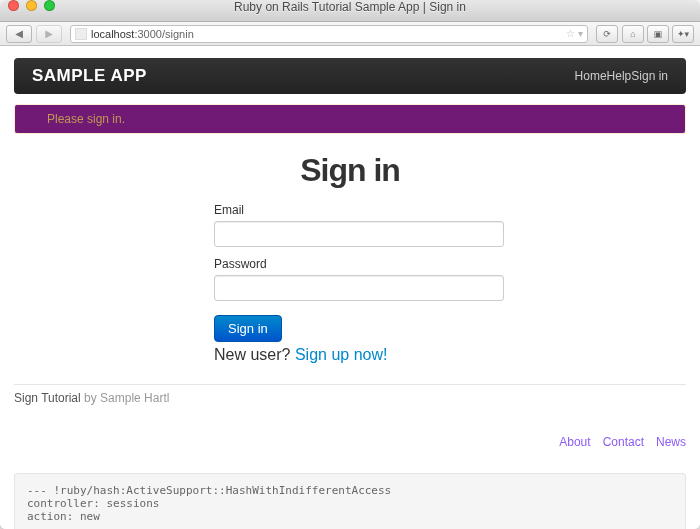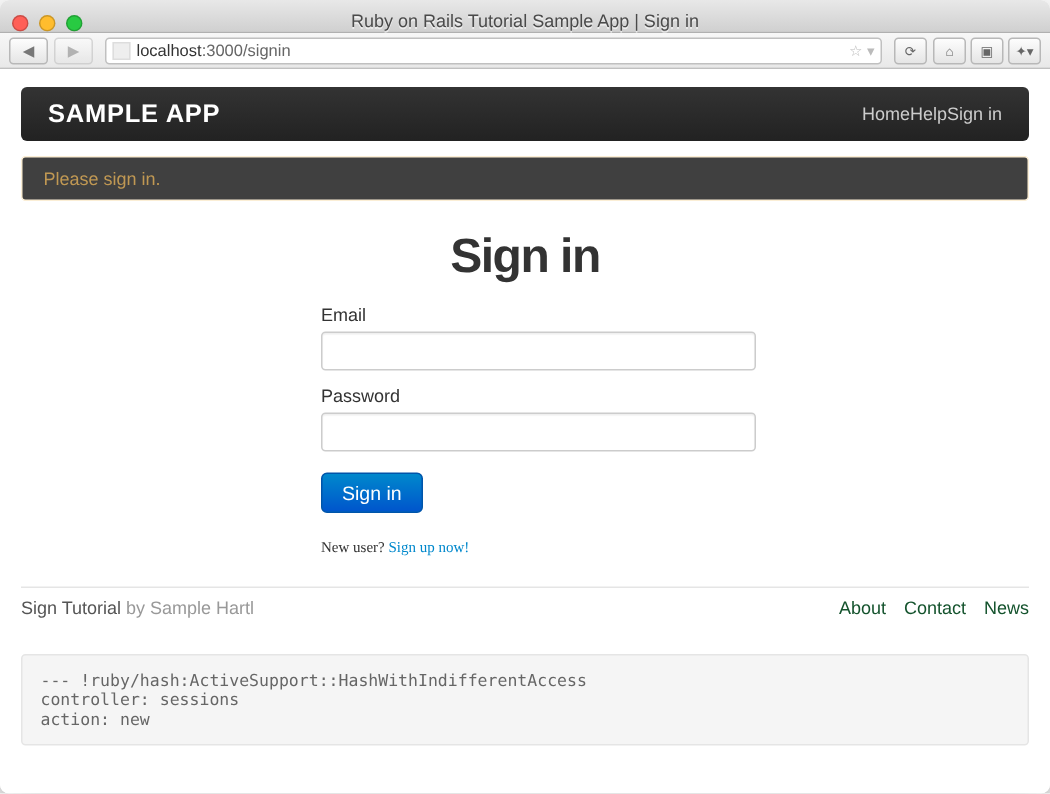--- a/index.html
+++ b/index.html
@@ -1,20 +1,20 @@
 <!DOCTYPE html>
 <html><head>
   <meta charset="utf-8">
   <style>
     * { margin: 0; padding: 0; box-sizing: border-box; }
     body { font-family: "Helvetica Neue", Helvetica, Arial, sans-serif; font-size: 13px; color: #333; background: #fff; }
     
     
     .browser-window { width: 700px; height: 529px; background: #fff; border-radius: 6px; box-shadow: 0 10px 30px rgba(0,0,0,0.4); overflow: hidden; position: relative; }
-    .titlebar { height: 22px; background: linear-gradient(#e8e8e8, #d0d0d0); border-bottom: 1px solid #b0b0b0; display: flex; align-items: flex-end; padding: 0 8px; position: relative; }
+    .titlebar { height: 22px; background: linear-gradient(#e8e8e8, #d0d0d0); border-bottom: 1px solid #b0b0b0; display: flex; align-items: flex-start; padding: 0 8px; position: relative; }
     .traffic-lights { display: flex; gap: 7px; }
     .traffic-light { width: 11px; height: 11px; border-radius: 50%; border: 0.5px solid rgba(0,0,0,0.2); }
     .tl-close { background: #ff5f57; }
     .tl-min { background: #ffbd2e; }
     .tl-max { background: #28ca42; }
     .window-title { position: absolute; left: 0; right: 0; text-align: center; font-size: 12px; color: #4a4a4a; text-shadow: 0 1px 0 rgba(255,255,255,0.6); }
     
     .toolbar { height: 24px; background: linear-gradient(#f7f7f7, #e8e8e8); border-bottom: 1px solid #c0c0c0; display: flex; align-items: center; padding: 0 6px; gap: 4px; }
     .nav-btn { width: 26px; height: 18px; background: linear-gradient(#fdfdfd, #e5e5e5); border: 1px solid #b8b8b8; border-radius: 3px; display: flex; align-items: center; justify-content: center; font-size: 10px; color: #777; }
     .nav-btn.disabled { opacity: 0.5; }
@@ -28,35 +28,35 @@
     
     
     .viewport { height: calc(529px - 22px - 24px); overflow-y: auto; background: #fff; }
     .page-wrap { padding: 12px 14px; }
     
     .navbar { background: #222; background-image: linear-gradient(#333, #222); border-radius: 4px; height: 36px; display: flex; align-items: center; padding: 0 18px; }
     .brand { color: #fff; font-size: 17px; font-weight: bold; letter-spacing: 0.5px; text-transform: uppercase; }
     .nav-links { margin-left: auto; display: flex; gap: 0; }
     .nav-links a { color: #ccc; font-size: 12px; text-decoration: none; cursor: pointer; }
     
-    .alert { margin-top: 10px; background: #404040; border: 1px solid #fbeed5; color: #c09853; padding: 7px 14px; border-radius: 3px; font-size: 12px; }
+    .alert { margin-top: 10px; background: #701a75; border: 1px solid #fbeed5; color: #c09853; padding: 7px 32px; border-radius: 3px; font-size: 12px; }
     
     .page-title { text-align: center; font-size: 32px; font-weight: bold; color: #333; margin: 18px 0 14px; letter-spacing: -1px; }
     
     .form-area { width: 290px; margin: 0 auto 20px 200px; }
     .form-label { display: block; font-size: 12px; color: #333; margin-bottom: 4px; margin-top: 10px; }
     .form-control { width: 100%; height: 26px; border: 1px solid #ccc; border-radius: 3px; padding: 3px 6px; font-size: 13px; box-shadow: inset 0 1px 1px rgba(0,0,0,0.07); }
     .btn-primary { display: inline-block; margin-top: 14px; background: #006dcc; background-image: linear-gradient(#08c, #0055cc); color: #fff; border: 1px solid #0055aa; border-radius: 4px; padding: 5px 13px; font-size: 13px; cursor: pointer; }
-    .signup-line { margin-top: 18px; font-size: 10px; color: #333; font-family: Liberation Serif, serif; }
+    .signup-line { margin-top: 4px; font-size: 16px; color: #333; }
     .signup-line a { color: #0088cc; text-decoration: none; cursor: pointer; }
     
     .footer { margin-top: 20px; border-top: 1px solid #e5e5e5; padding-top: 6px; display: flex; font-size: 12px; color: #999; }
     .footer .left strong { color: #555; font-weight: normal; }
     .footer .right { margin-left: auto; display: flex; gap: 12px; }
-    .footer .right a { color: #14532d; text-decoration: none; cursor: pointer; }
+    .footer .right a { color: #8b5cf6; text-decoration: none; cursor: pointer; margin-top: 44px; }
     
     .debug { margin-top: 24px; background: #f5f5f5; border: 1px solid #e5e5e5; border-radius: 3px; padding: 10px 12px; font-family: Monaco, Menlo, Consolas, monospace; font-size: 11px; color: #666; white-space: pre-line; }
   </style>
 </head>
 <body>
 
 <div class="browser-window">
   <div class="titlebar">
     <div class="traffic-lights">
       <div class="traffic-light tl-close"></div>

